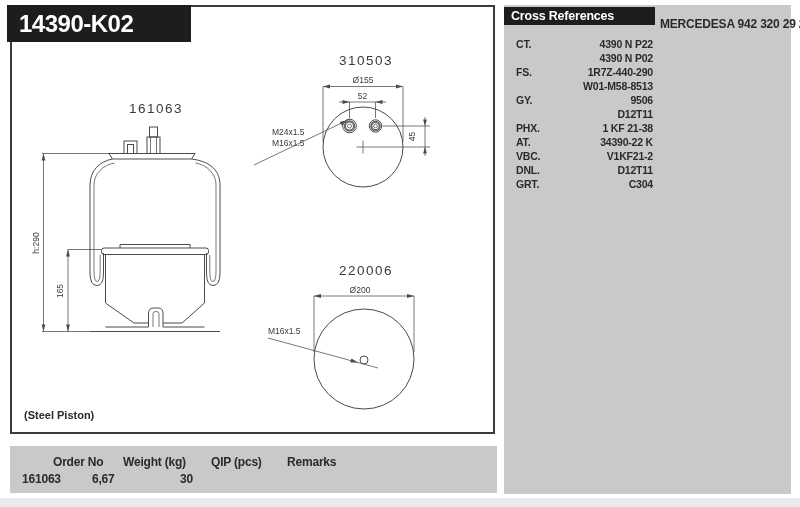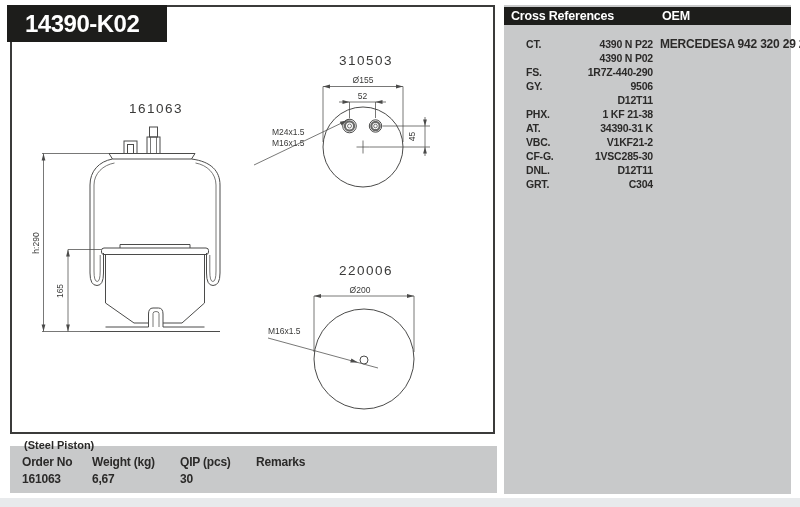--- a/index.html
+++ b/index.html
@@ -2,64 +2,64 @@
 <html><head>
 <meta charset="utf-8">
 <style>
   html,body{margin:0;padding:0;}
   body{
     width:800px;height:507px;position:relative;background:#ffffff;
     font-family:"Liberation Sans",sans-serif;color:#2b2a29;overflow:hidden;
   }
   
   #title-box{
-    position:absolute;left:7px;top:5px;width:160px;height:37px;
+    position:absolute;left:7px;top:5px;width:184px;height:37px;
     background:#1d1d1b;color:#ffffff;box-sizing:border-box;
-    font-size:24px;font-weight:bold;line-height:37px;padding-left:18px;
+    font-size:24px;font-weight:bold;line-height:37px;padding-left:12px;
     letter-spacing:-0.5px;z-index:3;
   }
   
   #drawing-box{
     position:absolute;left:10px;top:5px;width:485px;height:429px;
     border:2px solid #3b3b3a;box-sizing:border-box;background:#ffffff;z-index:1;
   }
   #drawing-box svg{position:absolute;left:0;top:0;}
   #steel-piston-note{
-    position:absolute;left:12px;top:402px;font-size:11px;font-weight:bold;color:#2b2a29;margin-top:30px;
+    position:absolute;left:12px;top:402px;font-size:11px;font-weight:bold;color:#2b2a29;
   }
   svg text{font-family:"Liberation Sans",sans-serif;fill:#3a3a39;}
   .lbl{font-size:13.5px;letter-spacing:1.5px;}
   .dim{font-size:8.5px;}
   .ln{stroke:#4b4b4a;stroke-width:1;fill:none;}
   .thin{stroke:#4b4b4a;stroke-width:0.75;fill:none;}
   .arr{fill:#4b4b4a;stroke:none;}
   
   .panel{position:absolute;top:5px;height:489px;background:#c8c9ca;}
   #xref-panel{left:504px;width:154px;}
   #oem-panel{left:655px;width:136px;}
   .panel-header{
     margin-top:2px;height:18px;background:#1d1d1b;color:#ffffff;
     font-weight:bold;font-size:12.5px;line-height:18px;padding-left:7px;
     letter-spacing:-0.2px;
   }
   .refs{margin-top:12px;}
   .ref-row{
     display:flex;justify-content:space-between;align-items:center;
     height:14px;line-height:14px;font-weight:bold;white-space:nowrap;
-    padding:0 5px 0 22px;letter-spacing:-0.2px;
+    padding:0 5px 0 12px;letter-spacing:-0.2px;
   }
   #xref-panel .ref-row{font-size:10.5px;}
   #oem-panel .ref-row{font-size:12px;padding:0 4px 0 5px;text-align:right;}
   
   #order-table{
     position:absolute;left:10px;top:446px;width:487px;height:47px;
     background:#c8c9ca;font-weight:bold;
   }
   #order-table span{position:absolute;white-space:nowrap;font-size:12px;letter-spacing:-0.2px;}
-  .thead{top:9px;}
+  .thead{top:9px;margin-left:31px;}
   .tval{top:26px;}
   .col-order{left:12px;} .col-weight{left:82px;} .col-qip{left:170px;} .col-remarks{left:246px;}
   
   #footer-strip{position:absolute;left:0;top:498px;width:800px;height:9px;background:#e8eaec;}
 </style>
 </head>
 <body>
 
 <div id="title-box">14390-K02</div>
 
@@ -206,56 +206,55 @@
     </div>
     <div class="ref-row">
       <span></span>
       <span>4390 N P02</span>
     </div>
     <div class="ref-row">
       <span>FS.</span>
       <span>1R7Z-440-290</span>
     </div>
     <div class="ref-row">
+      <span></span>
+      <span>W01-M58-8513</span>
+    </div>
+    <div class="ref-row">
       <span>GY.</span>
       <span>9506</span>
     </div>
     <div class="ref-row">
       <span></span>
       <span>D12T11</span>
     </div>
     <div class="ref-row">
       <span>PHX.</span>
       <span>1 KF 21-38</span>
     </div>
     <div class="ref-row">
       <span>AT.</span>
-      <span>34390-31 K</span>
+      <span>34390-22 K</span>
     </div>
     <div class="ref-row">
       <span>VBC.</span>
       <span>V1KF21-2</span>
     </div>
     <div class="ref-row">
-      <span>CF-G.</span>
-      <span>1VSC285-30</span>
-    </div>
-    <div class="ref-row">
       <span>DNL.</span>
       <span>D12T11</span>
     </div>
     <div class="ref-row">
       <span>GRT.</span>
       <span>C304</span>
     </div>
   </div>
 </div>
 
 <div id="oem-panel" class="panel">
-  <div class="panel-header">OEM</div>
   <div class="refs">
     <div class="ref-row">
       <span>MERCEDES</span>
       <span>A 942 320 29 21</span>
     </div>
   </div>
 </div>
 
 <div id="order-table">
   <span class="thead col-order">Order No</span>

